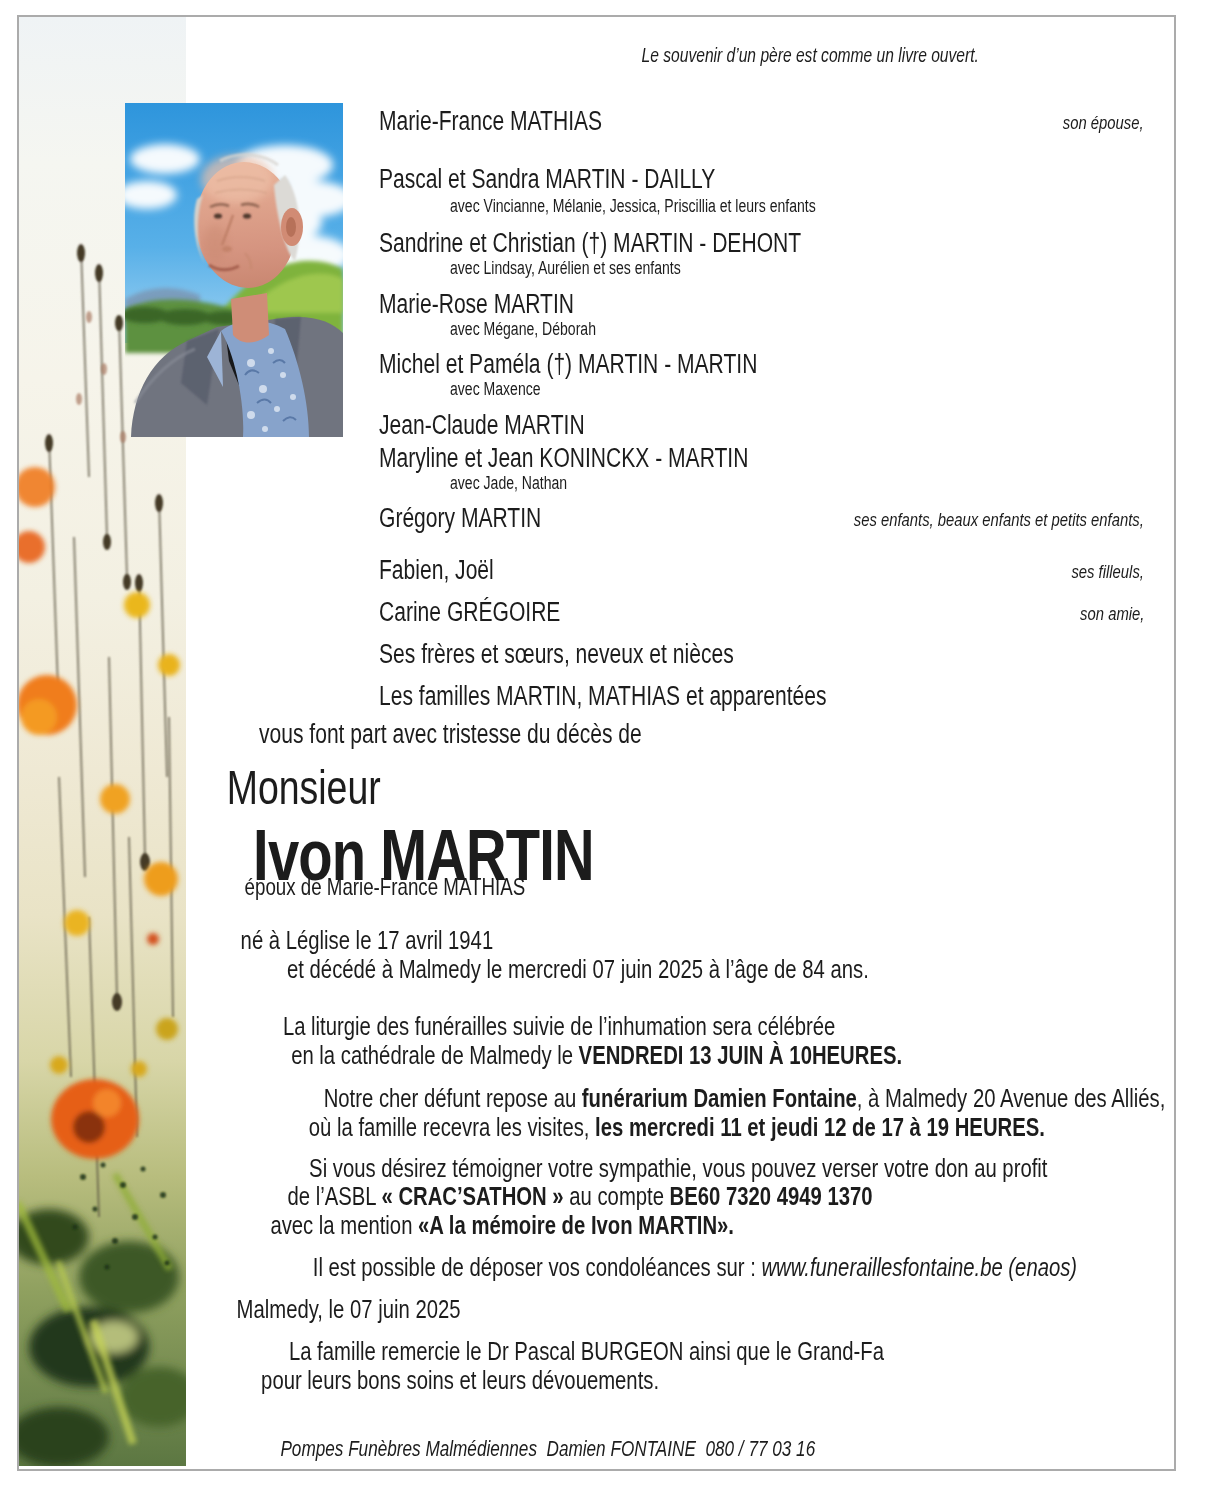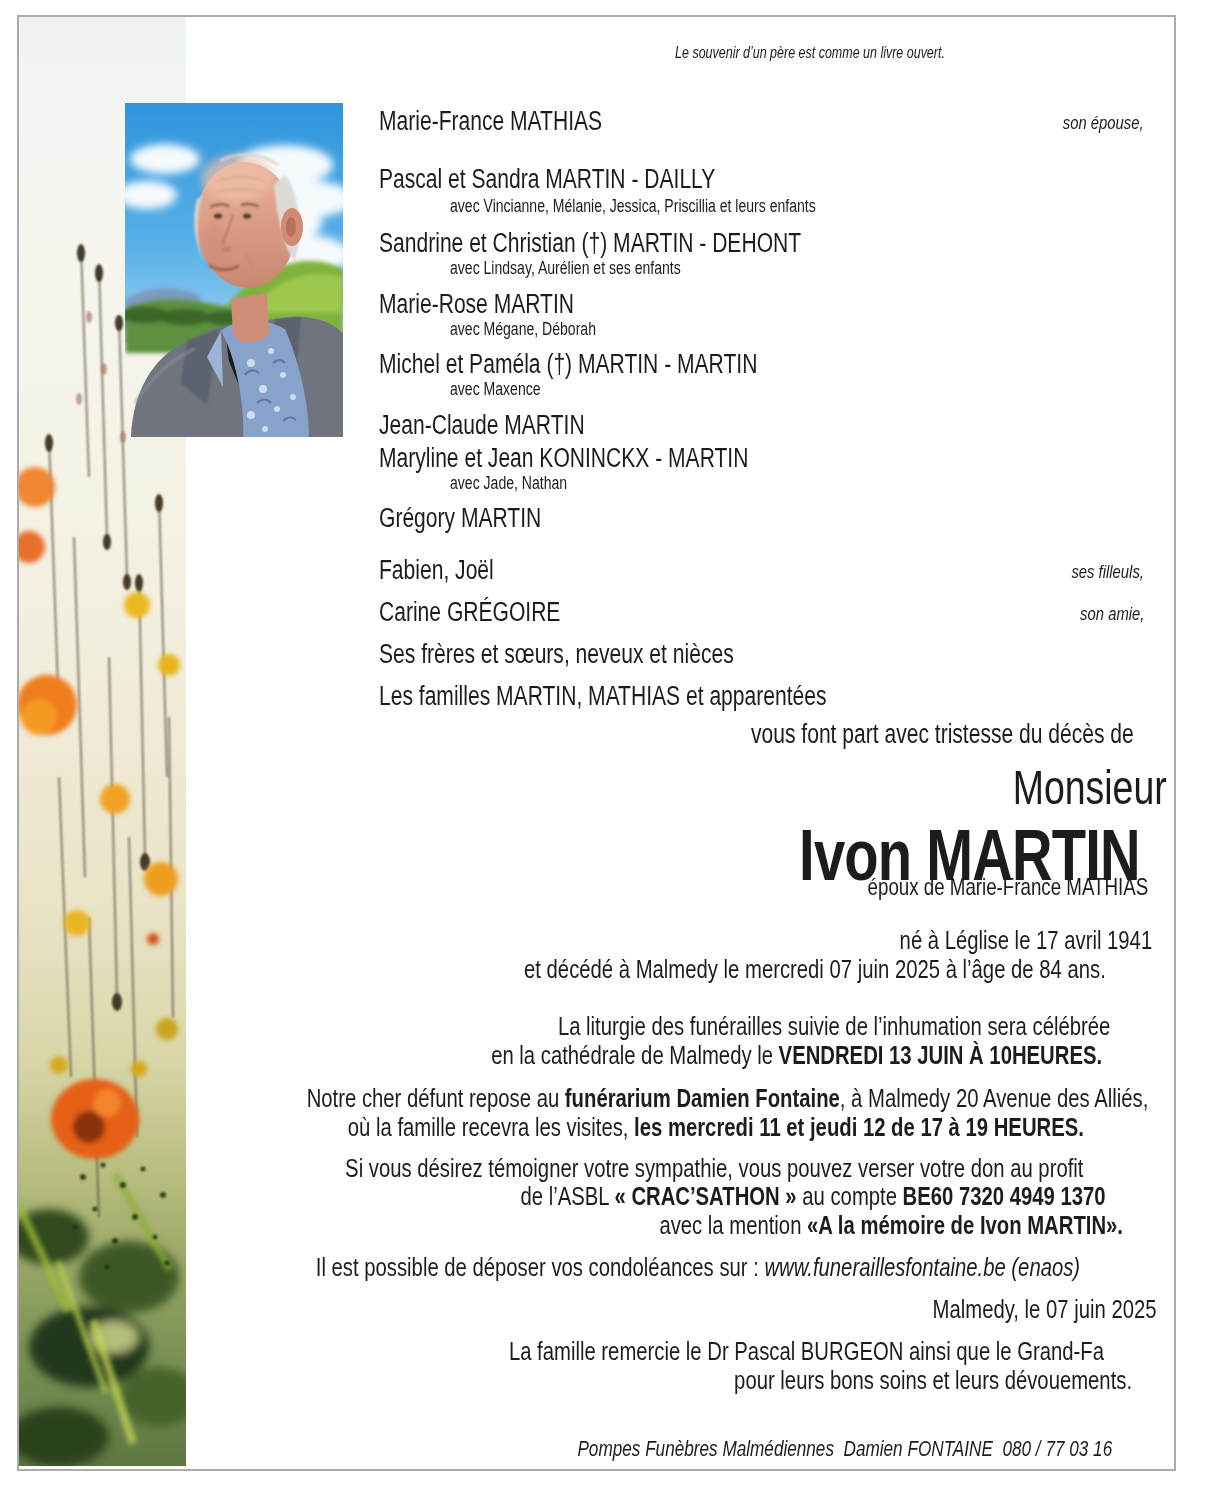--- a/index.html
+++ b/index.html
@@ -8,24 +8,24 @@
     font-family:"Liberation Sans",sans-serif;color:#1c1c1c;overflow:hidden;
   }
   .frame{
     position:absolute;left:17px;top:15px;width:1155px;height:1452px;
     border:2px solid #ababab;background:#ffffff;box-sizing:content-box;
   }
   .strip{position:absolute;left:19px;top:17px;}
   .photo{position:absolute;left:125px;top:103px;}
   .line{position:absolute;white-space:nowrap;line-height:1.1;}
   .cx{display:inline-block;transform:scaleX(0.78);transform-origin:0 50%;}
-  .center-line{position:absolute;left:188px;width:1000px;text-align:right;white-space:nowrap;line-height:1.1;}
+  .center-line{position:absolute;left:205px;width:1000px;text-align:left;white-space:nowrap;line-height:1.1;}
   .center-line .cx{transform-origin:50% 50%;}
   .quote-line{position:absolute;left:560px;top:44px;width:500px;text-align:center;
-    font-style:italic;font-size:16px;}
+    font-style:italic;font-size:20px;}
   .quote-line .cx{transform-origin:50% 50%;}
   .fam{left:379px;width:765px;font-size:27px;}
   .fam-sub{left:450px;font-size:18px;}
   .rel{position:absolute;right:0;top:6px;font-style:italic;font-size:19px;}
   .rel .cx{transform-origin:100% 50%;}
   .sz-intro{font-size:27px;}
   .sz-title{font-size:48px;}
   .sz-name{font-size:72px;font-weight:bold;letter-spacing:-1px;}
   .sz-spouse{font-size:24px;}
   .sz-body{font-size:26px;}
@@ -247,20 +247,21 @@
 <div class="line fam-sub" style="top:259px"><span class="cx">avec Lindsay, Aurélien et ses enfants</span></div>
 <div class="line fam" style="top:290px"><span class="cx">Marie-Rose MARTIN</span></div>
 <div class="line fam-sub" style="top:320px"><span class="cx">avec Mégane, Déborah</span></div>
 <div class="line fam" style="top:350px"><span class="cx">Michel et Paméla (†) MARTIN - MARTIN</span></div>
 <div class="line fam-sub" style="top:380px"><span class="cx">avec Maxence</span></div>
 <div class="line fam" style="top:411px"><span class="cx">Jean-Claude MARTIN</span></div>
 <div class="line fam" style="top:444px"><span class="cx">Maryline et Jean KONINCKX - MARTIN</span></div>
 <div class="line fam-sub" style="top:474px"><span class="cx">avec Jade, Nathan</span></div>
 <div class="line fam" style="top:504px">
   <span class="cx">Grégory MARTIN</span>
+  <span class="rel"><span class="cx">ses enfants, beaux enfants et petits enfants,</span></span>
 </div>
 <div class="line fam" style="top:556px">
   <span class="cx">Fabien, Joël</span>
   <span class="rel"><span class="cx">ses filleuls,</span></span>
 </div>
 <div class="line fam" style="top:598px">
   <span class="cx">Carine GRÉGOIRE</span>
   <span class="rel"><span class="cx">son amie,</span></span>
 </div>
 <div class="line fam" style="top:640px"><span class="cx">Ses frères et sœurs, neveux et nièces</span></div>

